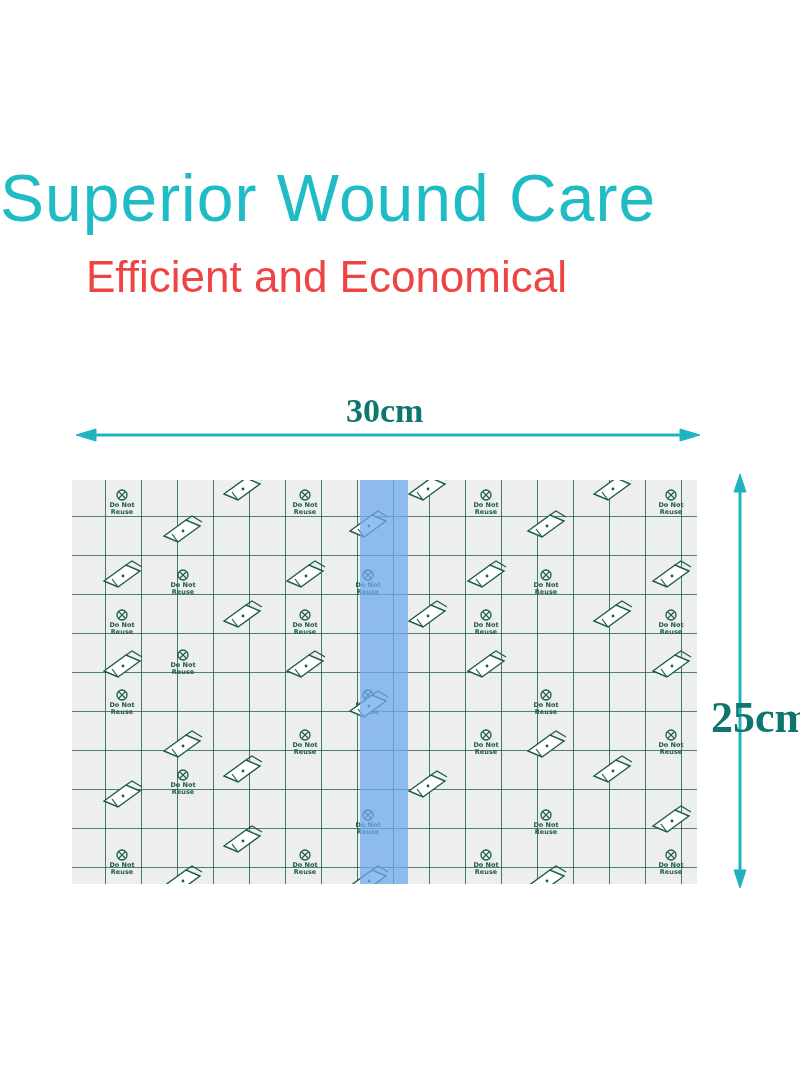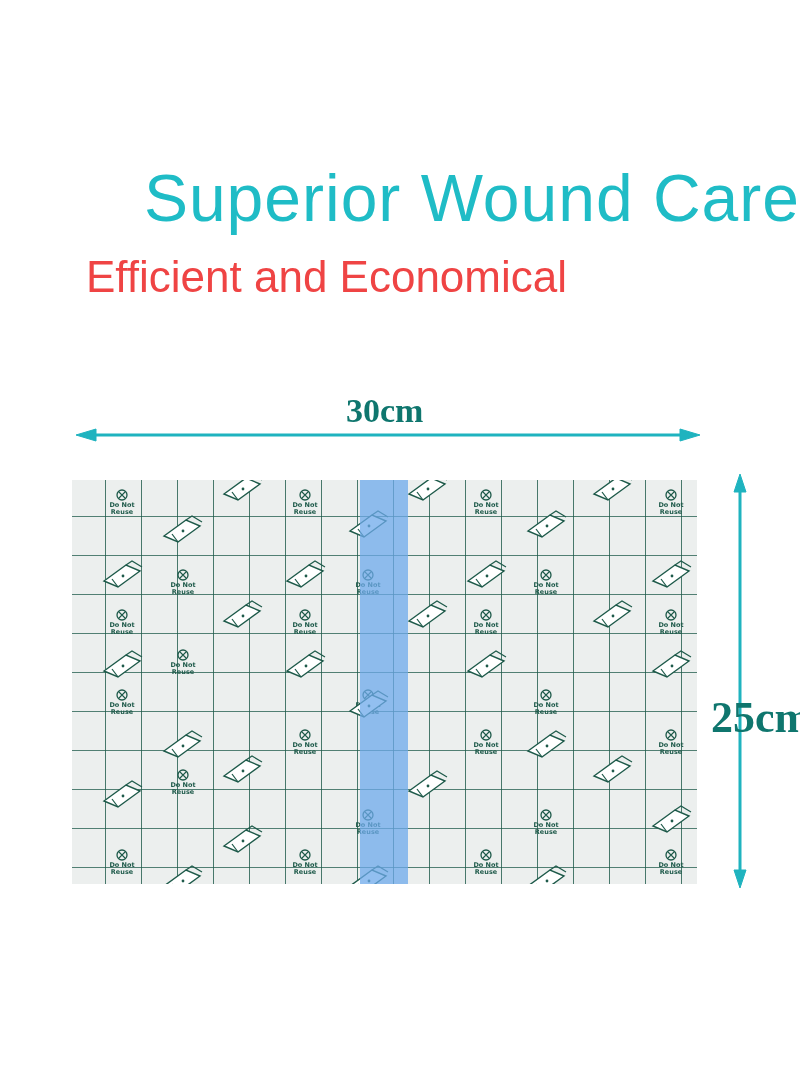--- a/index.html
+++ b/index.html
@@ -1,17 +1,17 @@
 <!DOCTYPE html>
 <html><head>
 <meta charset="utf-8">
 <style>
   html, body { margin:0; padding:0; background:#ffffff; }
   body { width:800px; height:1091px; position:relative; overflow:hidden; font-family:"Liberation Sans", sans-serif; }
-  .title { position:absolute; left:0; top:160px; width:800px; text-align:right; font-size:66px; color:#1fbcc6; letter-spacing:1px; font-weight:normal; }
+  .title { position:absolute; left:0; top:160px; width:800px; text-align:left; font-size:66px; color:#1fbcc6; letter-spacing:1px; font-weight:normal; }
   .subtitle { position:absolute; left:86px; top:252px; font-size:44px; color:#ef4444; }
   .dim-label { position:absolute; font-weight:bold; color:#0f766e; font-family:Liberation Serif, serif;text-align:center; }
   .dim-w { left:346px; top:392px; font-size:34px; }
   .dim-h { left:686px; top:692px; font-size:44px;margin-left:25px; }
   .sheet { position:absolute; left:72px; top:480px; width:625px; height:404px; background:#ecefee; overflow:hidden; }
   .blue-strip { position:absolute; left:288px; top:0; width:48px; height:100%; background:rgba(110,170,235,0.75); }
   svg.overlay { position:absolute; left:0; top:0; }
 </style>
 </head>
 <body>

